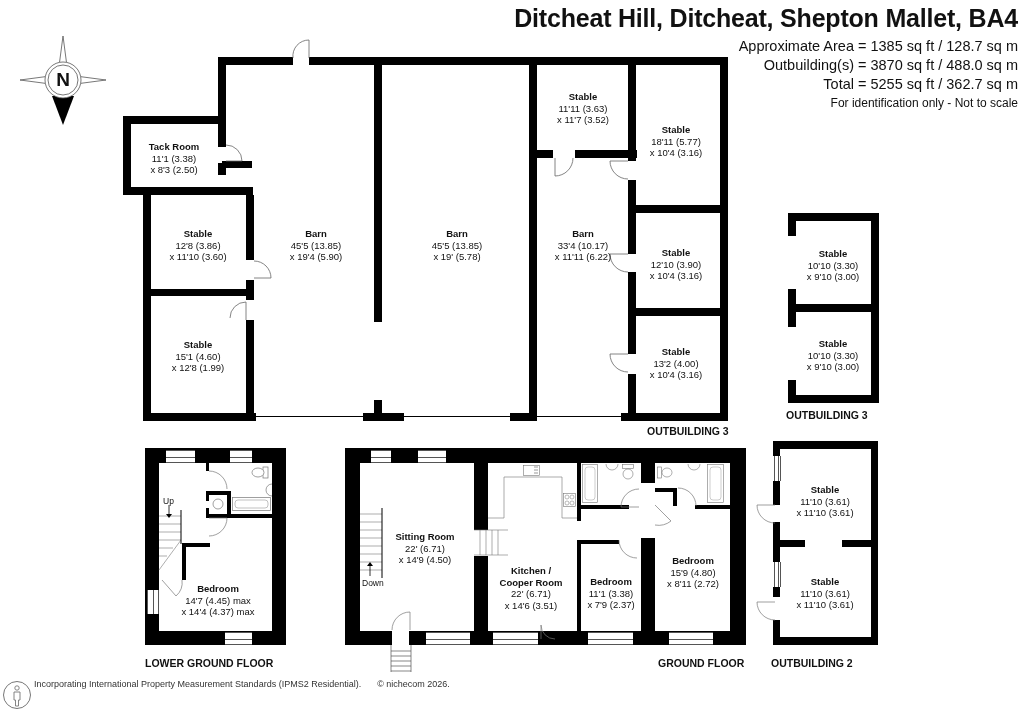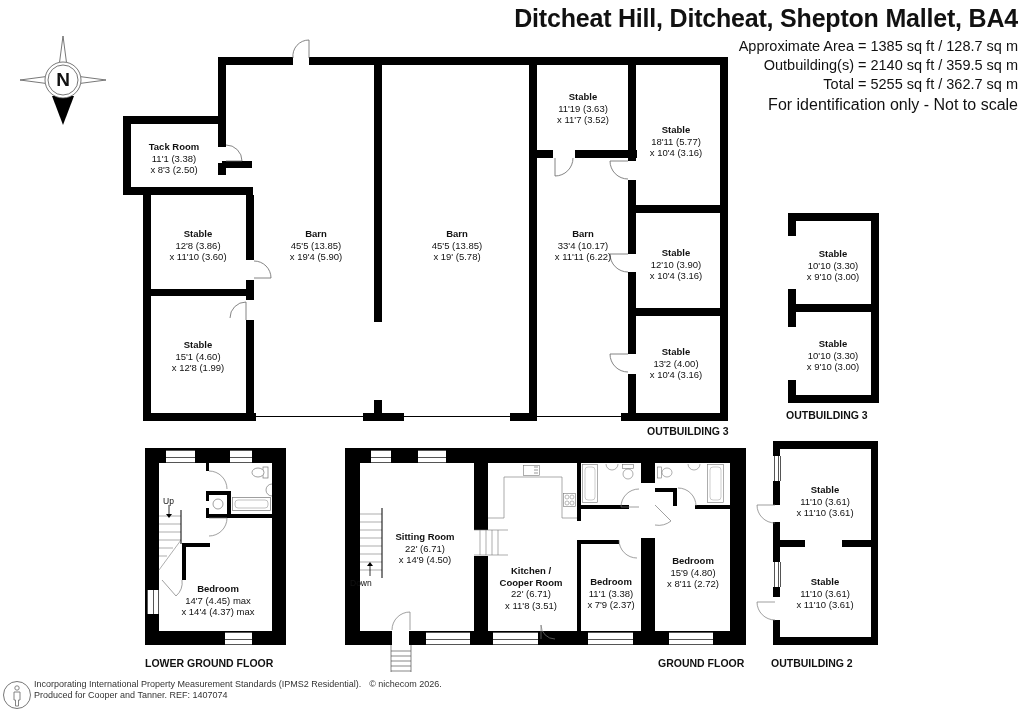--- a/index.html
+++ b/index.html
@@ -2,39 +2,39 @@
 <html><head>
 <meta charset="utf-8">
 <style>
   html, body { margin:0; padding:0; background:#ffffff; }
   body { width:1024px; height:715px; position:relative; overflow:hidden; font-family:"Liberation Sans", sans-serif; color:#111; }
   .abs { position:absolute; }
   .w { position:absolute; background:#000; }
   .ln { position:absolute; background:#000; }
   .title { position:absolute; right:6px; top:4px; font-size:25px; font-weight:bold; letter-spacing:-0.2px; white-space:nowrap;text-align:center; }
   .area { position:absolute; right:6px; text-align:right; font-size:14.5px; white-space:nowrap; }
-  .note { position:absolute; right:6px; top:96px; font-size:16px; white-space:nowrap; }
+  .note { position:absolute; right:6px; top:96px; font-size:12px; white-space:nowrap; }
   .room { position:absolute; text-align:center; font-size:9.5px; line-height:11.5px; white-space:nowrap; transform:translateX(-50%); }
   .room .rn { font-weight:bold; display:block; }
   .room span { display:block; }
   .flabel { position:absolute; font-size:10.5px; font-weight:bold; white-space:nowrap; }
   .footer { position:absolute; left:34px; top:679px; font-size:9px; line-height:11px; color:#333; white-space:nowrap; }
   .win { position:absolute; background:#fff; border-top:1px solid #555; border-bottom:1px solid #555; }
   .win::after { content:""; position:absolute; left:0; right:0; top:50%; border-top:1px solid #555; }
   .winv { position:absolute; background:#fff; border-left:1px solid #555; border-right:1px solid #555; }
   .winv::after { content:""; position:absolute; top:0; bottom:0; left:50%; border-left:1px solid #555; }
   svg { position:absolute; overflow:visible; }
   .smalltxt { position:absolute; font-size:8.5px; white-space:nowrap; }
 </style>
 </head>
 <body>
 
 <div class="title">Ditcheat Hill, Ditcheat, Shepton Mallet, BA4</div>
 <div class="area" style="top:38px">Approximate Area = 1385 sq ft / 128.7 sq m</div>
-<div class="area" style="top:57px">Outbuilding(s) = 2140 sq ft / 359.5 sq m</div>
+<div class="area" style="top:57px">Outbuilding(s) = 3870 sq ft / 488.0 sq m</div>
 <div class="area" style="top:76px">Total = 5255 sq ft / 362.7 sq m</div>
 <div class="note">For identification only - Not to scale</div>
 
 <div class="abs" style="left:18px;top:34px;width:90px;height:95px;">
   <svg width="90" height="95" viewBox="0 0 90 95" style="left:0;top:0">
     <polygon points="45,2 50,40 45,46 40,40" fill="none" stroke="#555" stroke-width="0.8"></polygon>
     <polygon points="2,46 40,41 46,46 40,51" fill="none" stroke="#555" stroke-width="0.8"></polygon>
     <polygon points="88,46 50,41 44,46 50,51" fill="none" stroke="#555" stroke-width="0.8"></polygon>
     <polygon points="45,91 34,62 56,62" fill="#000"></polygon>
     <circle cx="45" cy="46" r="18" fill="#fff" stroke="#555" stroke-width="0.8"></circle>
@@ -129,21 +129,21 @@
       <span>45'5 (13.85)</span>
       <span>x 19'4 (5.90)</span>
   </div>
   <div class="room" style="left:457px;top:228px">
     <b class="rn">Barn</b>
       <span>45'5 (13.85)</span>
       <span>x 19' (5.78)</span>
   </div>
   <div class="room" style="left:583px;top:91px">
     <b class="rn">Stable</b>
-      <span>11'19 (3.63)</span>
+      <span>11'11 (3.63)</span>
       <span>x 11'7 (3.52)</span>
   </div>
   <div class="room" style="left:583px;top:228px">
     <b class="rn">Barn</b>
       <span>33'4 (10.17)</span>
       <span>x 11'11 (6.22)</span>
   </div>
   <div class="room" style="left:676px;top:124px">
     <b class="rn">Stable</b>
       <span>18'11 (5.77)</span>
@@ -305,21 +305,21 @@
         <line x1="0" y1="46" x2="22" y2="46"></line>
         <line x1="0" y1="54" x2="22" y2="54"></line>
         <line x1="0" y1="62" x2="22" y2="62"></line>
       </g>
       <line x1="22" y1="0" x2="22" y2="70" stroke="#000" stroke-width="1"></line>
     </svg>
   <svg style="left:366px;top:562px" width="8" height="14">
       <line x1="4" y1="3" x2="4" y2="14" stroke="#000" stroke-width="0.8"></line>
       <polygon points="1,4 7,4 4,0" fill="#000"></polygon>
     </svg>
-  <div class="smalltxt" style="left:350px;top:578px">Down</div>
+  <div class="smalltxt" style="left:362px;top:578px">Down</div>
 
   <svg style="left:488px;top:463px" width="90" height="58">
       <path d="M0 55 L16 55 L16 14 L74 14 L74 55 L89 55" fill="none" stroke="#888" stroke-width="0.7"></path>
     </svg>
   <svg style="left:523px;top:465px" width="18" height="11">
       <rect x="0.5" y="0.5" width="16" height="10" fill="#fff" stroke="#777" stroke-width="0.6"></rect>
       <line x1="11" y1="2" x2="15" y2="2" stroke="#999"></line>
       <line x1="11" y1="5" x2="15" y2="5" stroke="#999"></line>
       <line x1="11" y1="8" x2="15" y2="8" stroke="#999"></line>
     </svg>
@@ -381,21 +381,21 @@
 
   <div class="room" style="left:425px;top:531px">
     <b class="rn">Sitting Room</b>
       <span>22' (6.71)</span>
       <span>x 14'9 (4.50)</span>
   </div>
   <div class="room" style="left:531px;top:565px">
     <b class="rn">Kitchen /</b>
       <b class="rn">Cooper Room</b>
       <span>22' (6.71)</span>
-      <span>x 11'8 (3.51)</span>
+      <span>x 14'6 (3.51)</span>
   </div>
   <div class="room" style="left:611px;top:576px">
     <b class="rn">Bedroom</b>
       <span>11'1 (3.38)</span>
       <span>x 7'9 (2.37)</span>
   </div>
   <div class="room" style="left:693px;top:555px">
     <b class="rn">Bedroom</b>
       <span>15'9 (4.80)</span>
       <span>x 8'11 (2.72)</span>
@@ -434,15 +434,14 @@
   </div>
   <div class="flabel" style="left:771px;top:657px">OUTBUILDING 2</div>
 </div>
 
 <svg style="left:2px;top:680px" width="30" height="30">
   <circle cx="15" cy="15" r="13.5" fill="none" stroke="#777" stroke-width="1"></circle>
   <circle cx="15" cy="8" r="2.2" fill="none" stroke="#777" stroke-width="0.9"></circle>
   <path d="M12 12 L18 12 L18 20 L16.5 20 L16.5 26 L13.5 26 L13.5 20 L12 20 Z" fill="none" stroke="#777" stroke-width="0.9"></path>
 </svg>
 <div class="footer">
-  <div><span>Incorporating International Property Measurement Standards (IPMS2 Residential).</span><span style="margin-left:8px">© nichecom 2026.</span></div>
-  <div>Produced for Cooper and Tanner.   REF:  1407074</div>
+  <div><span>Incorporating International Property Measurement Standards (IPMS2 Residential).</span><span style="margin-left:16px">© nichecom 2026.</span></div>
 </div>
 
 </body></html>

